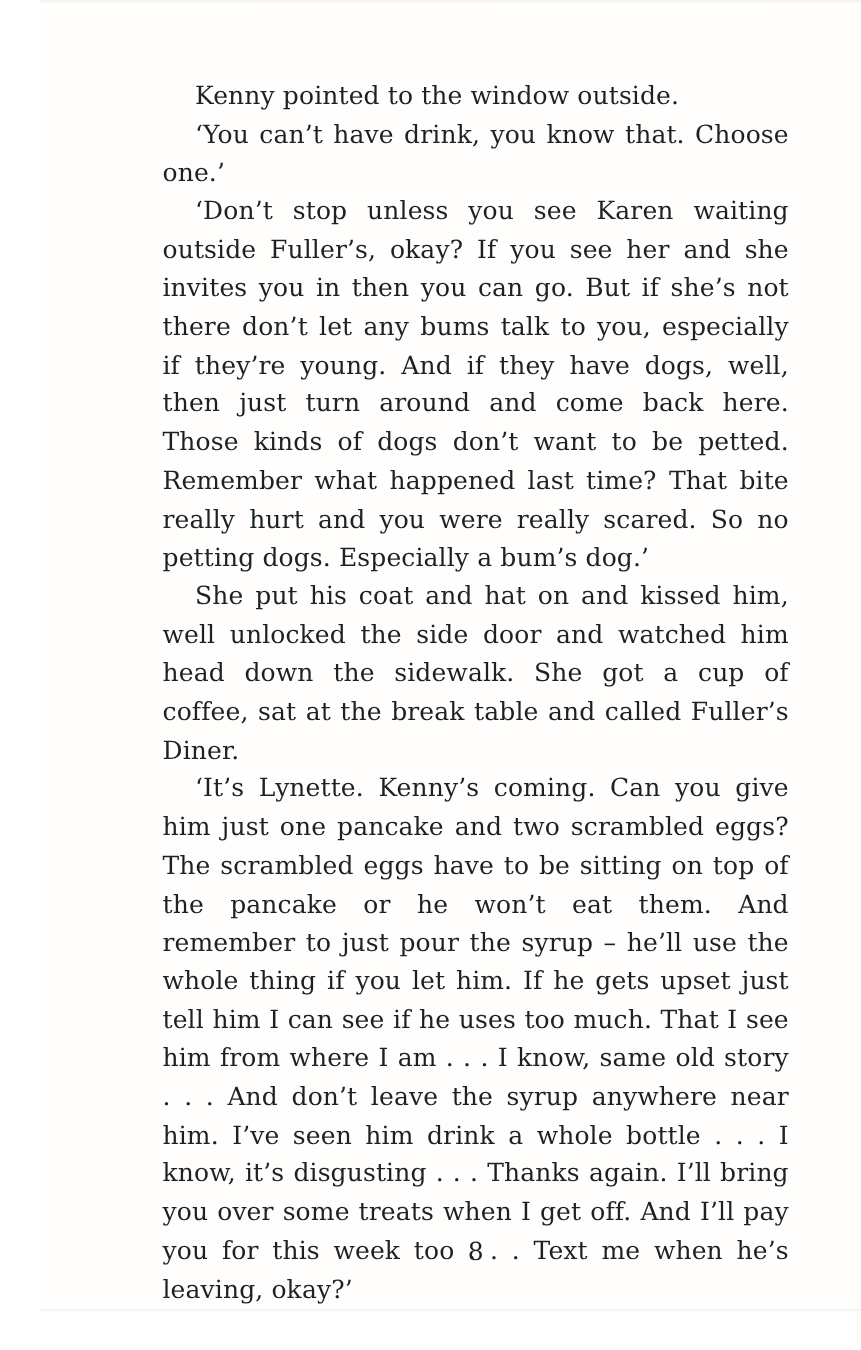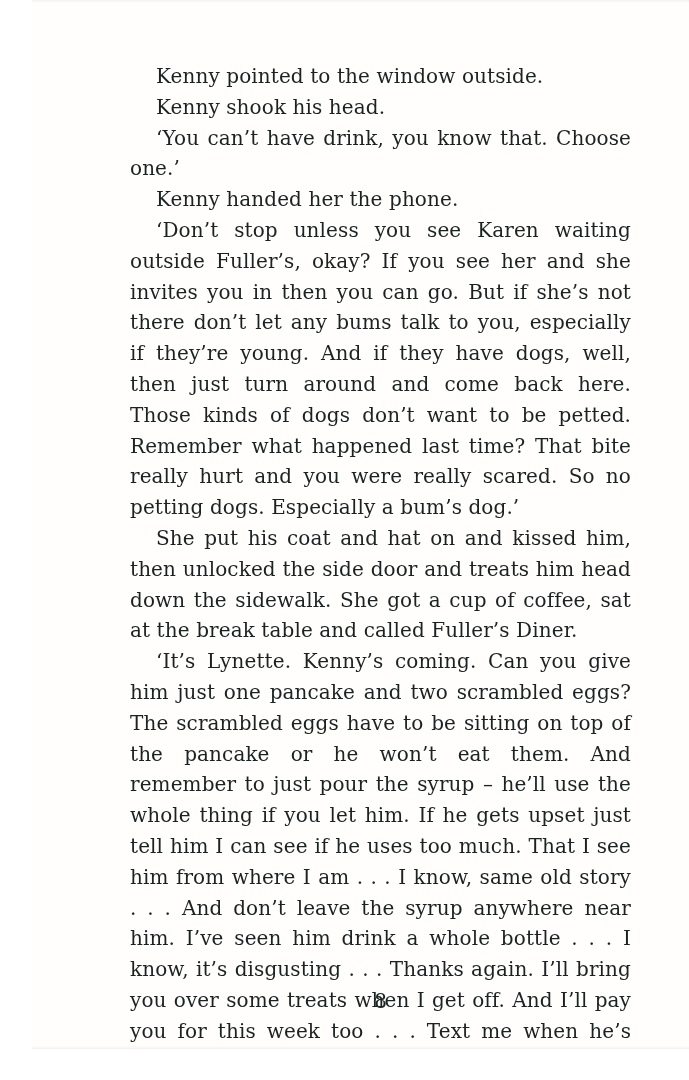--- a/index.html
+++ b/index.html
@@ -56,24 +56,22 @@
   }
 </style>
 </head>
 <body>
 
 <div class="page">
   <div class="scan-edge top"></div>
 
   <div class="text-block">
     <p>Kenny pointed to the window outside.</p>
-    <p>Kenny shook his head.</p>
     <p>‘You can’t have drink, you know that. Choose one.’</p>
-    <p>Kenny handed her the phone.</p>
     <p>‘Don’t stop unless you see Karen waiting outside Fuller’s, okay? If you see her and she invites you in then you can go. But if she’s not there don’t let any bums talk to you, especially if they’re young. And if they have dogs, well, then just turn around and come back here. Those kinds of dogs don’t want to be petted. Remember what happened last time? That bite really hurt and you were really scared. So no petting dogs. Especially a bum’s dog.’</p>
-    <p>She put his coat and hat on and kissed him, then unlocked the side door and treats him head down the sidewalk. She got a cup of coffee, sat at the break table and called Fuller’s Diner.</p>
+    <p>She put his coat and hat on and kissed him, well unlocked the side door and watched him head down the sidewalk. She got a cup of coffee, sat at the break table and called Fuller’s Diner.</p>
     <p>‘It’s Lynette. Kenny’s coming. Can you give him just one pancake and two scrambled eggs? The scrambled eggs have to be sitting on top of the pancake or he won’t eat them. And remember to just pour the syrup – he’ll use the whole thing if you let him. If he gets upset just tell him I can see if he uses too much. That I see him from where I am . . . I know, same old story . . . And don’t leave the syrup anywhere near him. I’ve seen him drink a whole bottle . . . I know, it’s disgusting . . . Thanks again. I’ll bring you over some treats when I get off. And I’ll pay you for this week too . . . Text me when he’s leaving, okay?’</p>
   </div>
 
   <div class="page-number">8</div>
 
   <div class="scan-edge bottom"></div>
 </div>
 
 </body></html>

